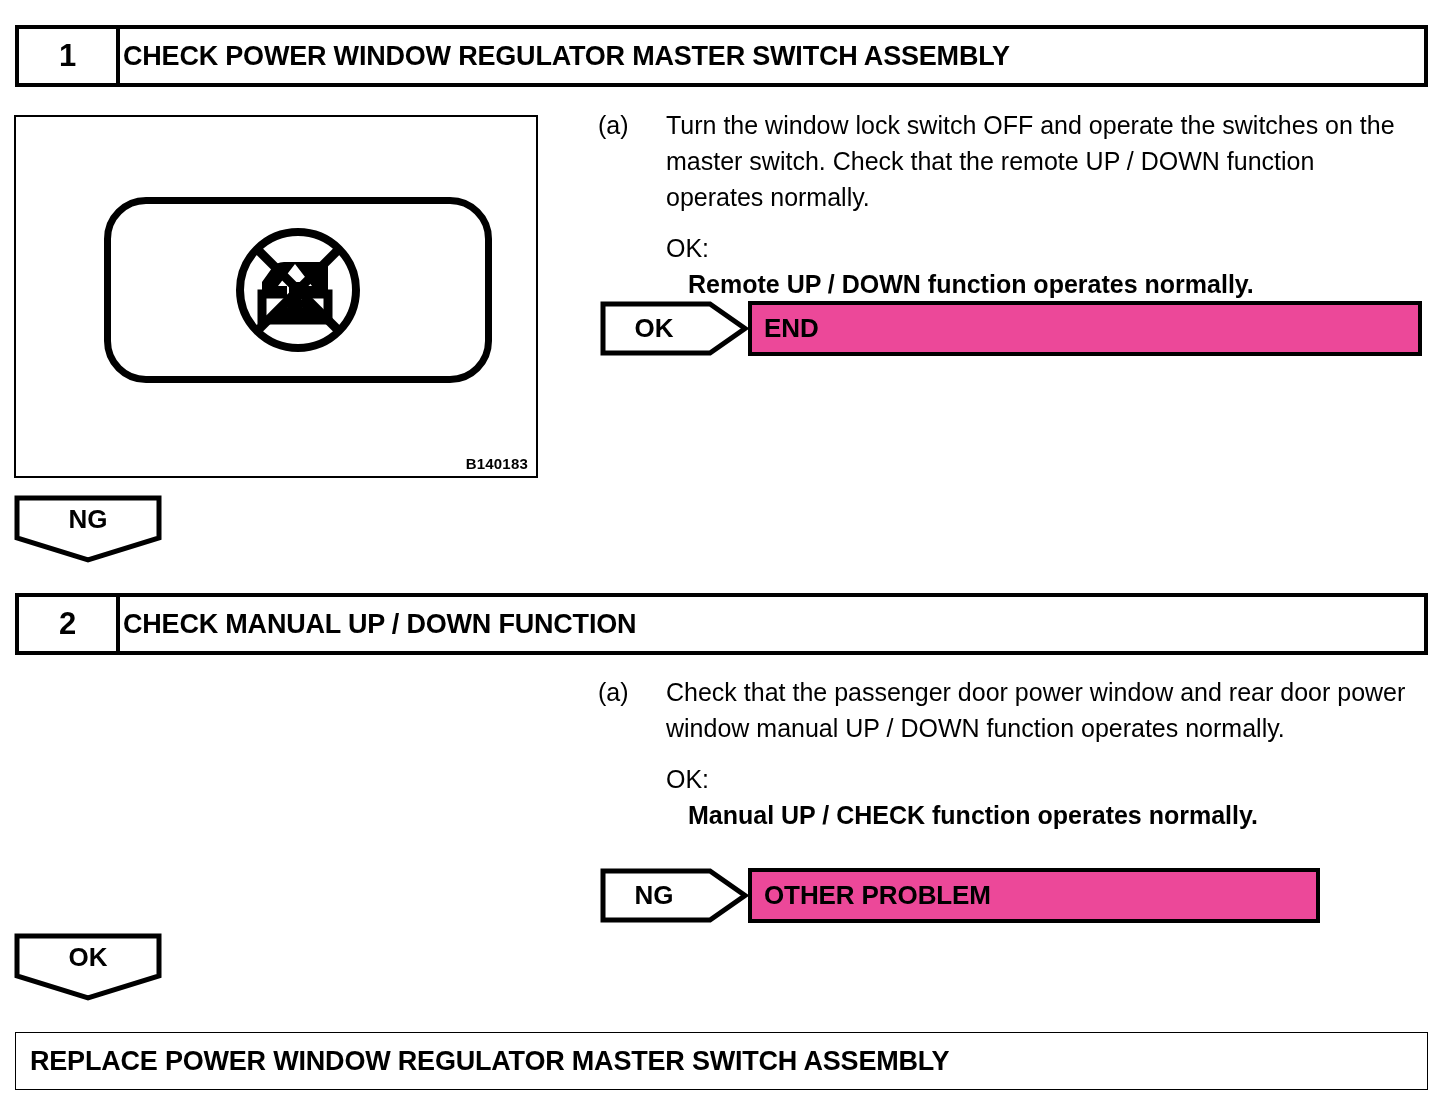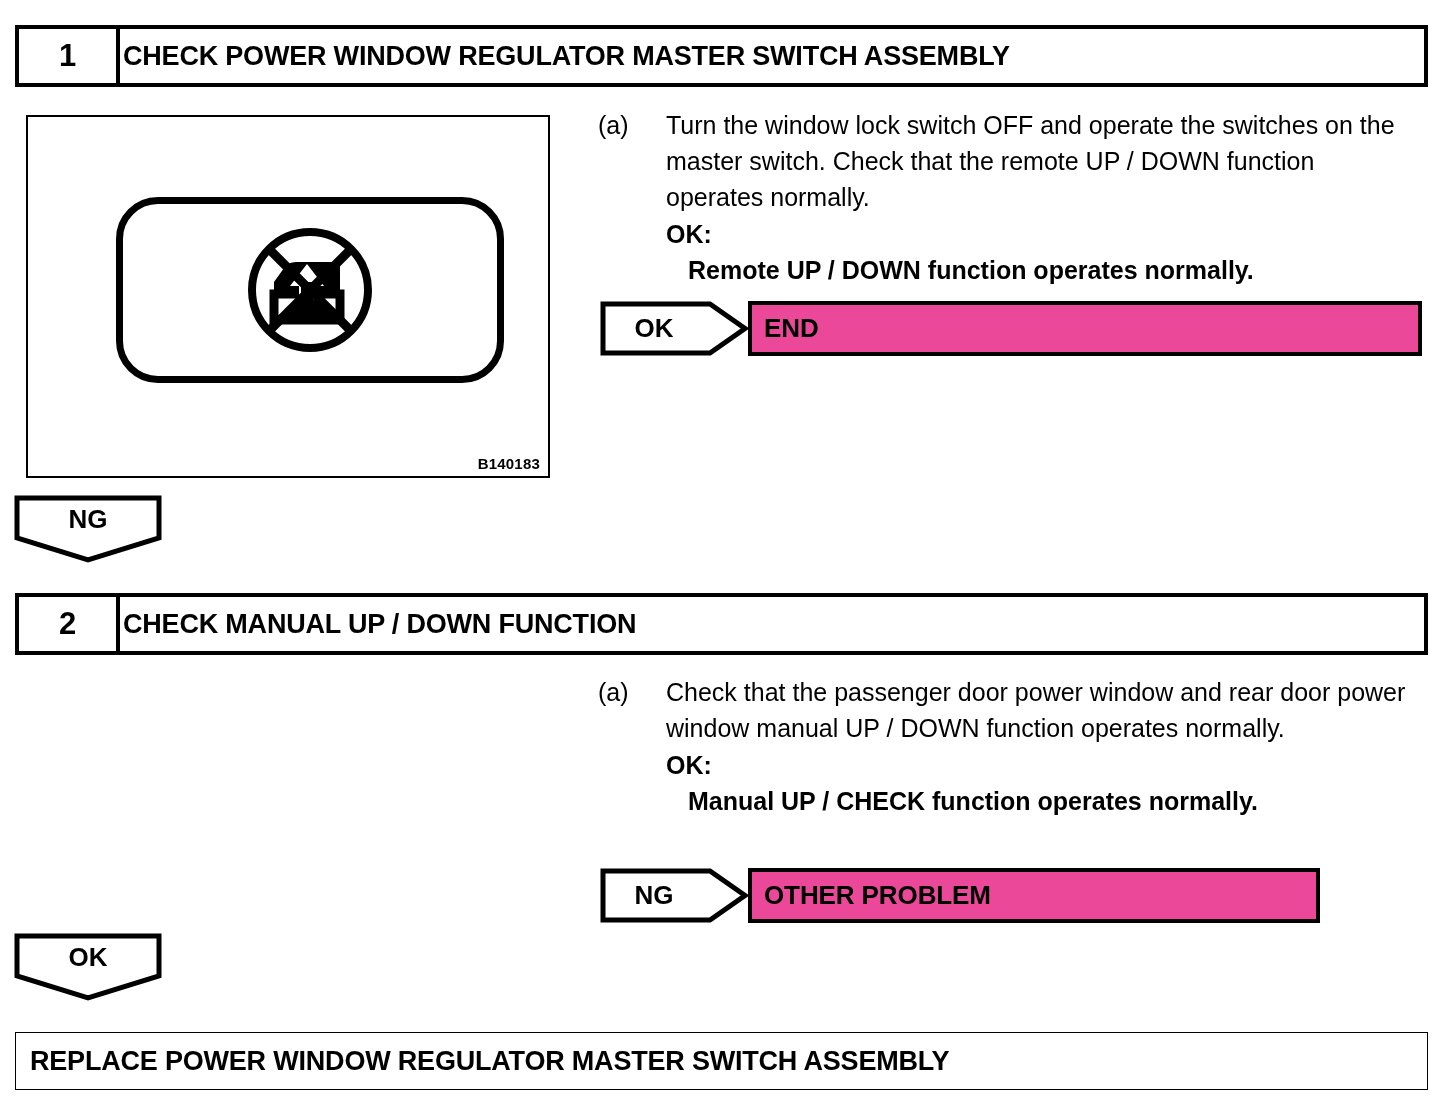--- a/index.html
+++ b/index.html
@@ -94,22 +94,22 @@
     display: flex;
   }
   .instr-marker {
     width: 68px;
     flex: 0 0 68px;
   }
   .instr-text {
     flex: 1;
   }
   .ok-label {
-    font-weight: bold;
-    margin-top: 1px;
+    font-weight: normal;
+    margin-top: 15px;
   }
   .ok-value {
     font-weight: bold;
     padding-left: 22px;
     white-space: nowrap;
   }
 
   
   .result-row {
     position: absolute;
@@ -194,21 +194,21 @@
 </head>
 <body>
 
 <div id="page">
 
   <div class="step-header" style="left:15px; top:25px; width:1413px; height:62px;">
     <div class="step-num">1</div>
     <div class="step-title">CHECK POWER WINDOW REGULATOR MASTER SWITCH ASSEMBLY</div>
   </div>
 
-  <div class="illus-box" style="left:26px; top:115px; width:524px; height:363px;">
+  <div class="illus-box" style="left:14px; top:115px; width:524px; height:363px;">
 
     <div class="switch-button">
       <div class="lock-symbol">
         <svg viewBox="0 0 132 132" xmlns="http://www.w3.org/2000/svg">
 
           <circle cx="66" cy="66" r="58" fill="none" stroke="#000" stroke-width="8"></circle>
 
           <path d="M30 58 L40 44 Q44 38 52 38 L96 38 L96 58 Z" fill="#000"></path>
           <rect x="30" y="58" width="66" height="12" fill="#000"></rect>
           <path d="M30 70 L30 96 L96 96 L96 70 Z" fill="none" stroke="#000" stroke-width="9"></path>

